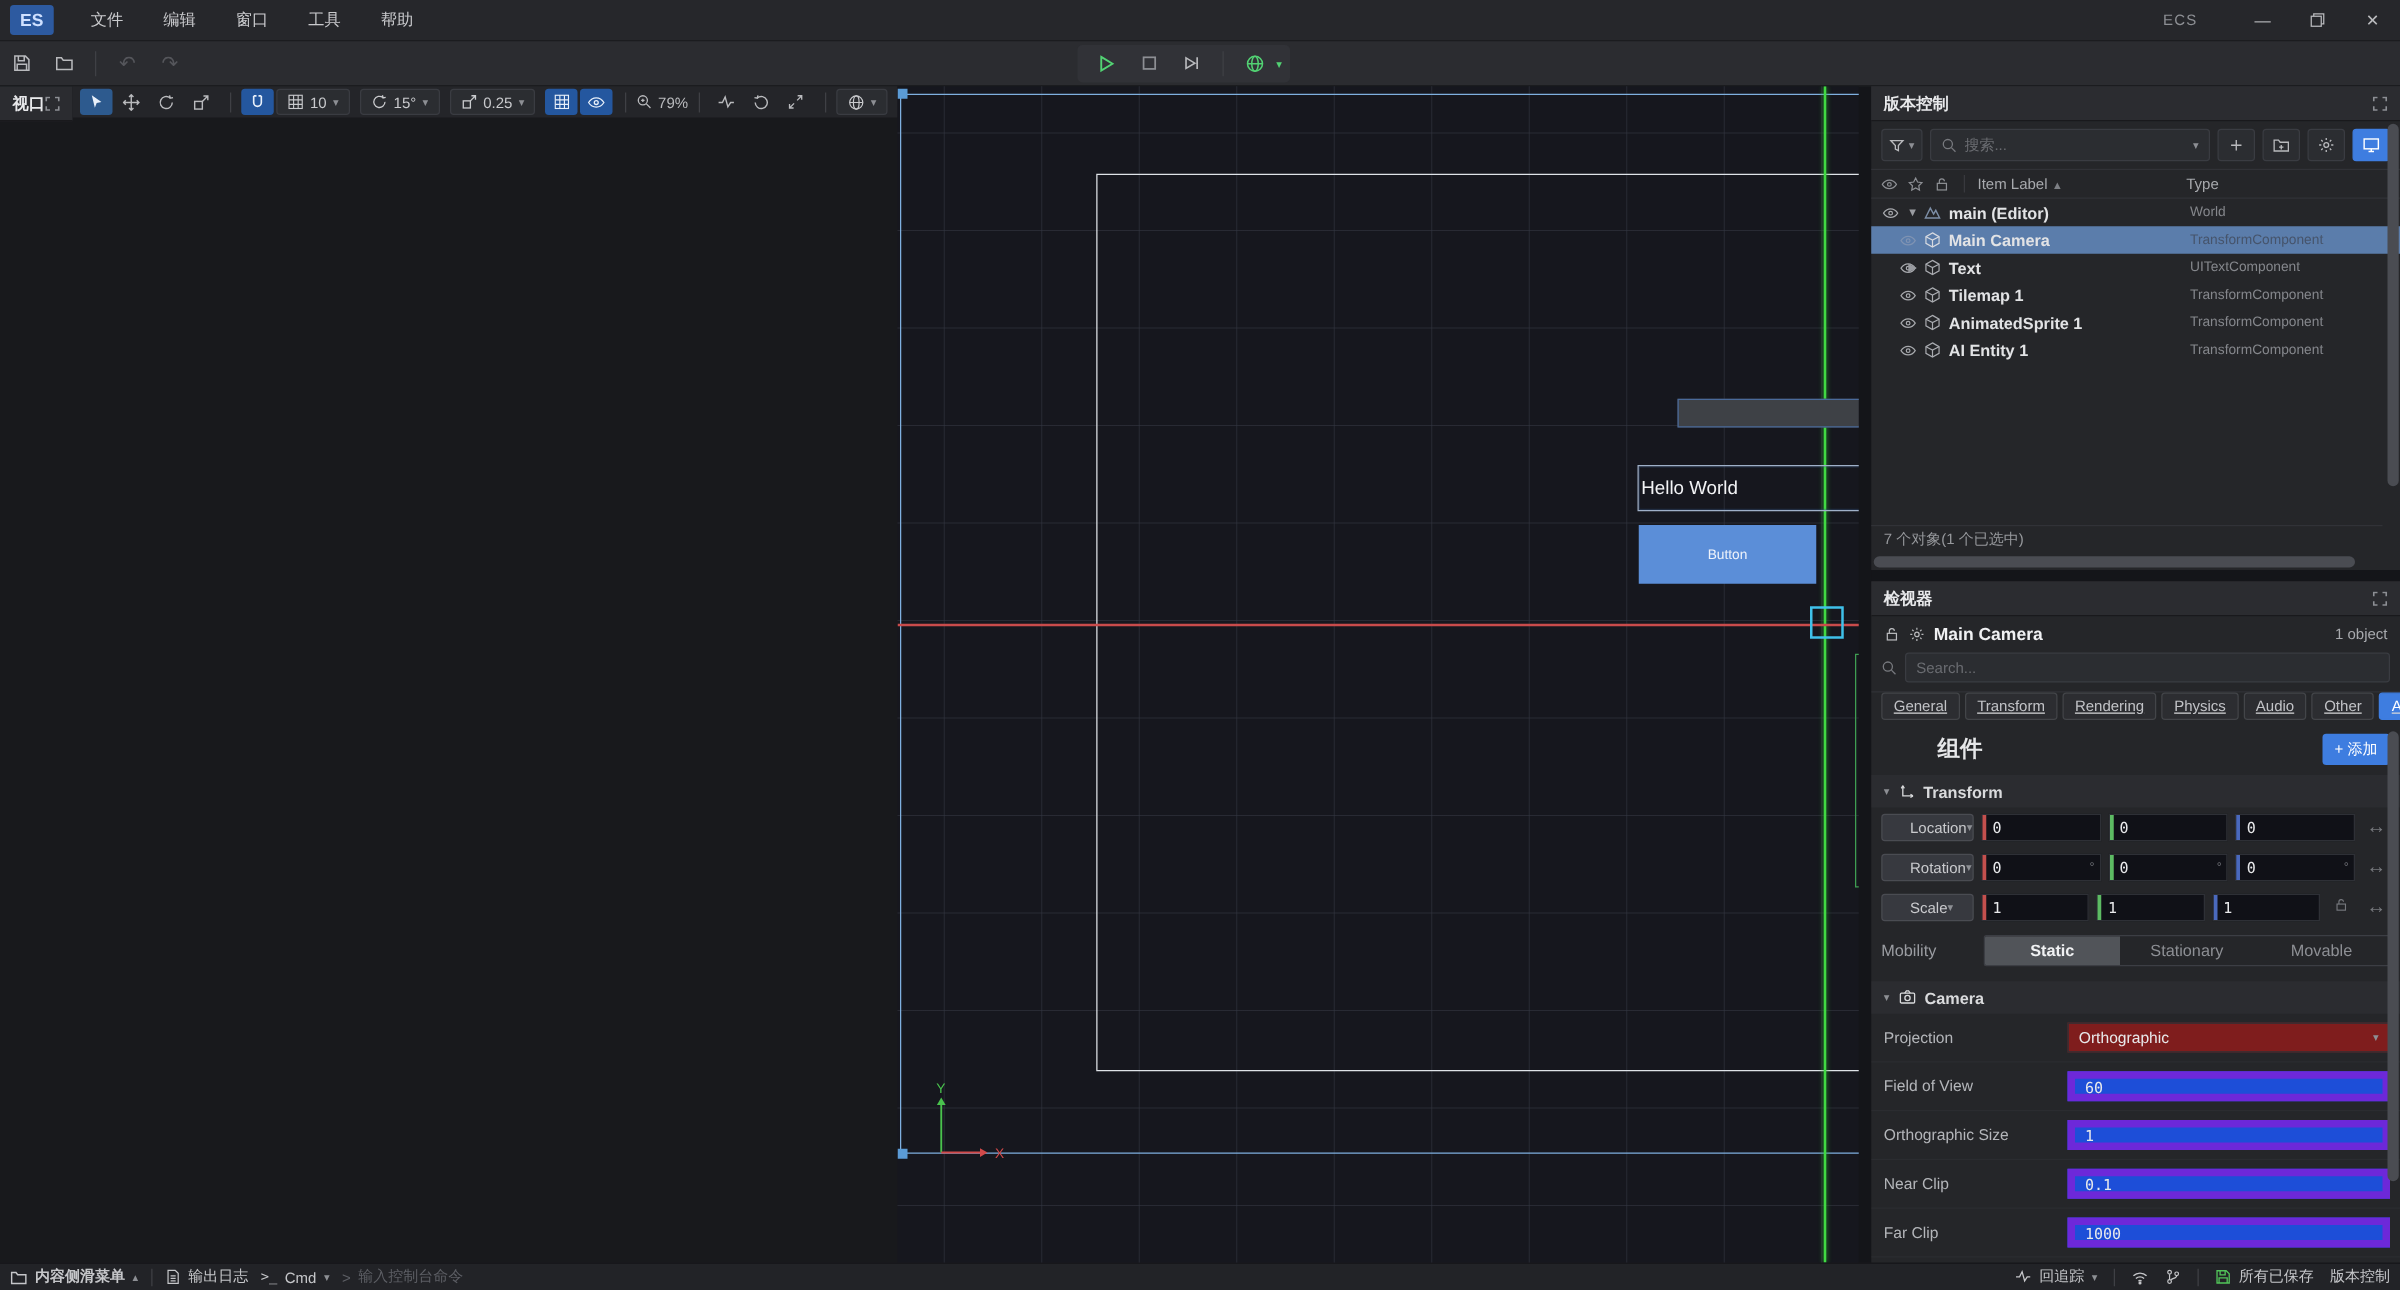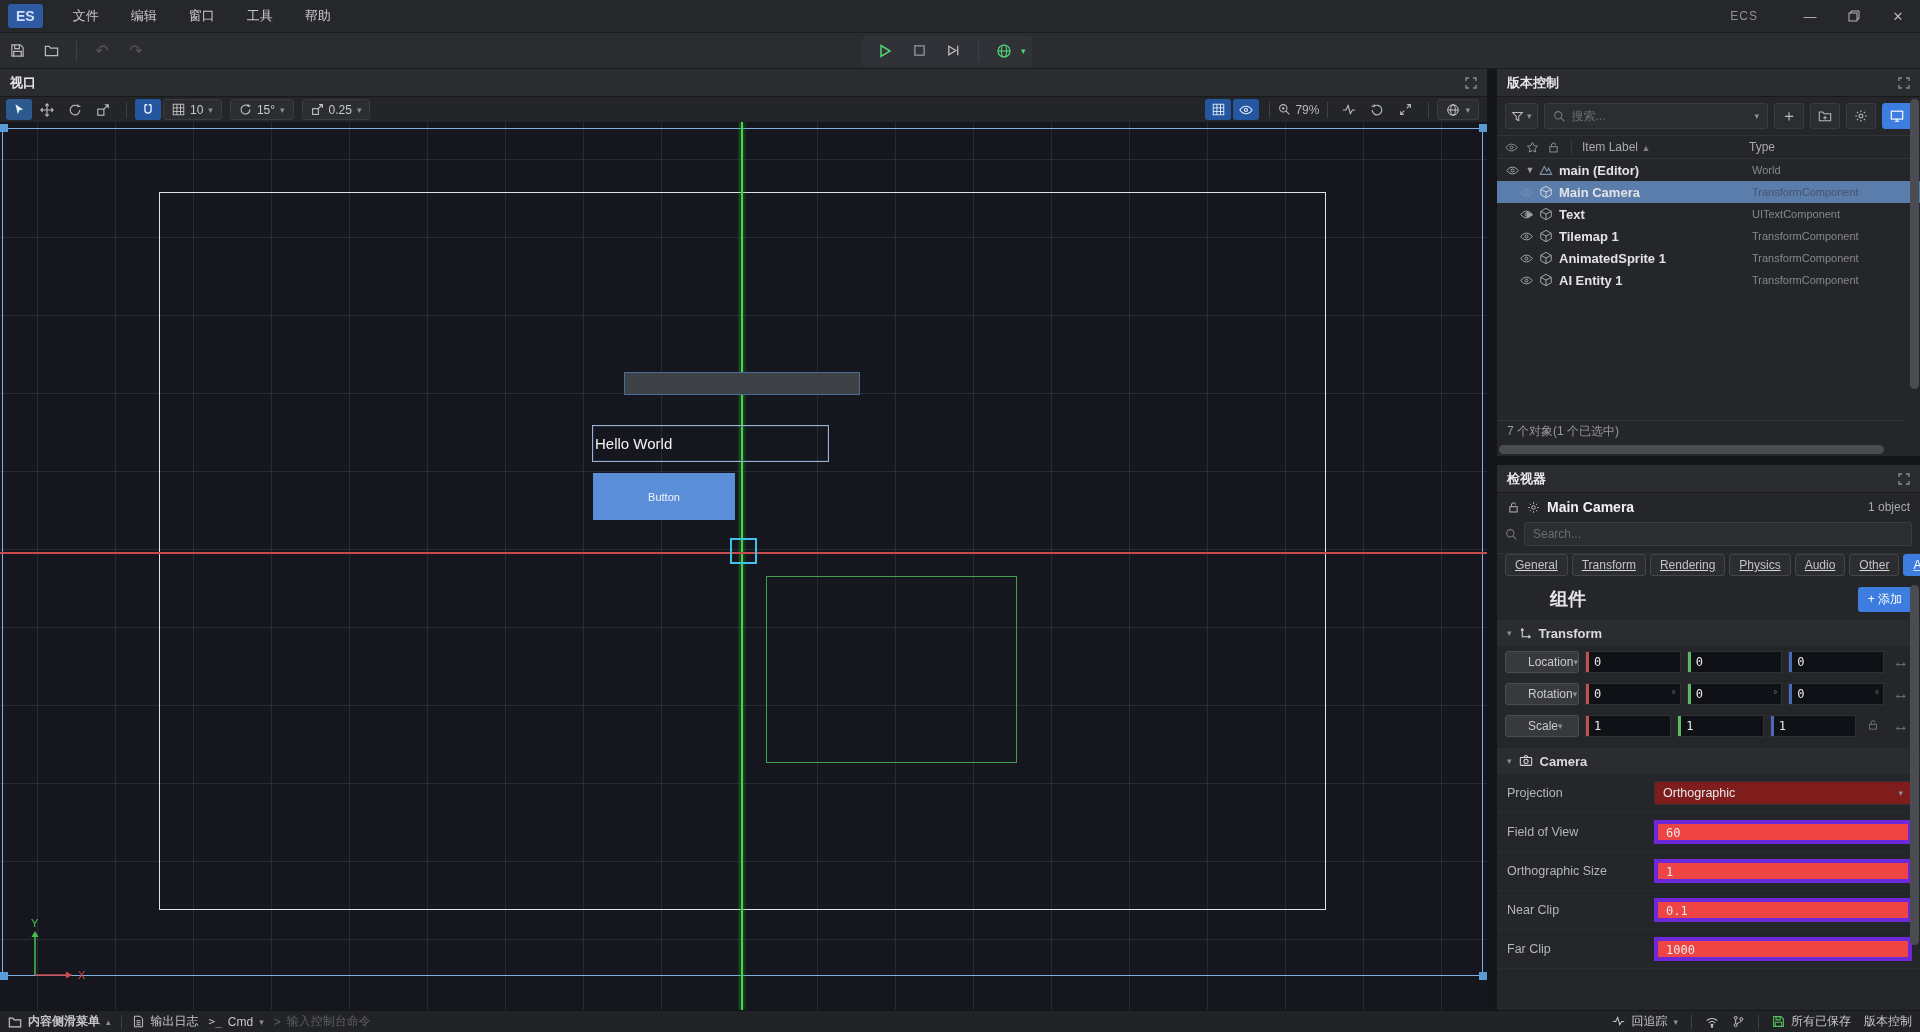--- a/index.html
+++ b/index.html
@@ -14,21 +14,21 @@
   .ecs { color:#8d8f94; font-size:12px; margin-right:30px; letter-spacing:1px; }
   .winbtn { width:44px; height:33px; display:flex; align-items:center; justify-content:center; color:#b9babd; font-size:13px; }
   .apptoolbar { height:36px; background:#2b2c30; display:flex; align-items:center; border-bottom:1px solid #1b1c1f; position:relative; }
   .tbtn { width:30px; height:26px; display:flex; align-items:center; justify-content:center; color:#b9babd; border-radius:3px; margin:0 2px; }
   .tbtn.dim { color:#55565b; }
   .tdivider { width:1px; height:20px; background:#3f4045; margin:0 8px; }
   .play-cluster { position:absolute; left:862px; display:flex; align-items:center; background:#313237; border-radius:4px; padding:2px 6px; }
 
   
   .main { display:flex; height:941px; background:#18191c; }
-  .left-col { width:1487px; display:flex; flex-direction:column; }
+  .left-col { width:1487px; display:flex; flex-direction:row; }
   .gap { width:10px; background:#141519; }
   .right-col { width:423px; display:flex; flex-direction:column; background:#141519; }
 
   .panel-header { height:28px; background:#2b2c30; display:flex; align-items:center; padding:0 10px; border-bottom:1px solid #19191c; flex:none; }
   .panel-title { font-size:13px; font-weight:bold; color:#e8e9eb; }
   .expand-ic { margin-left:auto; color:#8d8f94; }
 
   
   .vp-toolbar { height:25px; background:#242529; display:flex; align-items:center; padding:0 6px; flex:none; position:relative; }
   .vtool { width:26px; height:21px; display:flex; align-items:center; justify-content:center; color:#b9babd; border-radius:3px; margin-right:2px; }
@@ -107,21 +107,21 @@
   .axis.x { background:#c4504e; } .axis.y { background:#5dbb63; } .axis.z { background:#4a69bd; }
   .deg { position:absolute; right:4px; color:#6d6f75; font-size:10px; }
   .link-ic { width:22px; text-align:center; color:#77797e; flex:none; }
   .mobility { display:flex; align-items:center; padding:6px 8px; flex:none; }
   .mob-label { width:82px; color:#9a9ca1; font-size:13px; }
   .seg { flex:1; display:flex; border:1px solid #3c3e44; border-radius:2px; overflow:hidden; }
   .seg div { flex:1; text-align:center; padding:4px 0; font-size:13px; color:#8d8f94; }
   .seg .on { background:#515459; color:#f0f1f3; font-weight:bold; }
   .frow { display:flex; align-items:center; padding:7px 8px 7px 10px; border-bottom:1px solid #2b2c30; flex:none; }
   .frow .fl { width:147px; color:#b4b6ba; font-size:12.5px; flex:none; }
-  .f-input { flex:1; height:24px; background:#ef4444; border:4px solid #6d28d9; display:flex; align-items:flex-end; }
+  .f-input { flex:1; height:24px; background:#1d4ed8; border:6px solid #6d28d9; display:flex; align-items:flex-start; }
   .f-input input { width:100%; background:transparent; border:none; outline:none; color:#e8e9eb; font-size:12px; padding-left:8px; font-family:"DejaVu Sans Mono", monospace; }
   .f-drop { flex:1; height:24px; background:#7f1d1d; border:1px solid #2e3036; display:flex; align-items:center; justify-content:space-between; padding:0 8px; color:#e8e9eb; font-size:12.5px;text-align:center; }
 
   
   .statusbar { height:22px; background:#222327; border-top:1px solid #141519; display:flex; align-items:center; font-size:12px; color:#c5c6c9; padding:0 8px; gap:10px; }
   .sb-item { display:flex; align-items:center; gap:6px; }
   .sb-sep { width:1px; height:14px; background:#3f4045; }
   .sb-dim { color:#5c5e64; }
   .sb-right { margin-left:auto; display:flex; align-items:center; gap:13px; }
   .green { color:#52c45a; }
@@ -636,20 +636,28 @@
           </div>
         <span class="link-ic">
           <svg class="ic" width="12" height="12" viewBox="0 0 16 16" fill="none" stroke="currentColor" stroke-width="1.2" style="display:inline">
               <rect x="3.5" y="7" width="9" height="6.5"></rect>
               <path d="M5.5 7V5a2.5 2.5 0 0 1 5-.5"></path>
             </svg>
         </span>
         <span class="link-ic">↔</span>
       </div>
 
+      <div class="mobility">
+        <span class="mob-label">Mobility</span>
+        <div class="seg">
+          <div class="on">Static</div>
+          <div>Stationary</div>
+          <div>Movable</div>
+        </div>
+      </div>
 
       <div class="sec-head">
         <span class="caret">▾</span>
         <svg class="ic" width="14" height="14" viewBox="0 0 16 16" fill="none" stroke="currentColor" stroke-width="1.2">
             <rect x="1.5" y="4" width="13" height="9" rx="1"></rect>
             <path d="M5.5 4 7 2h2l1.5 2"></path>
             <circle cx="8" cy="8.5" r="2.4"></circle>
           </svg>
         <span class="t">Camera</span>
       </div>

